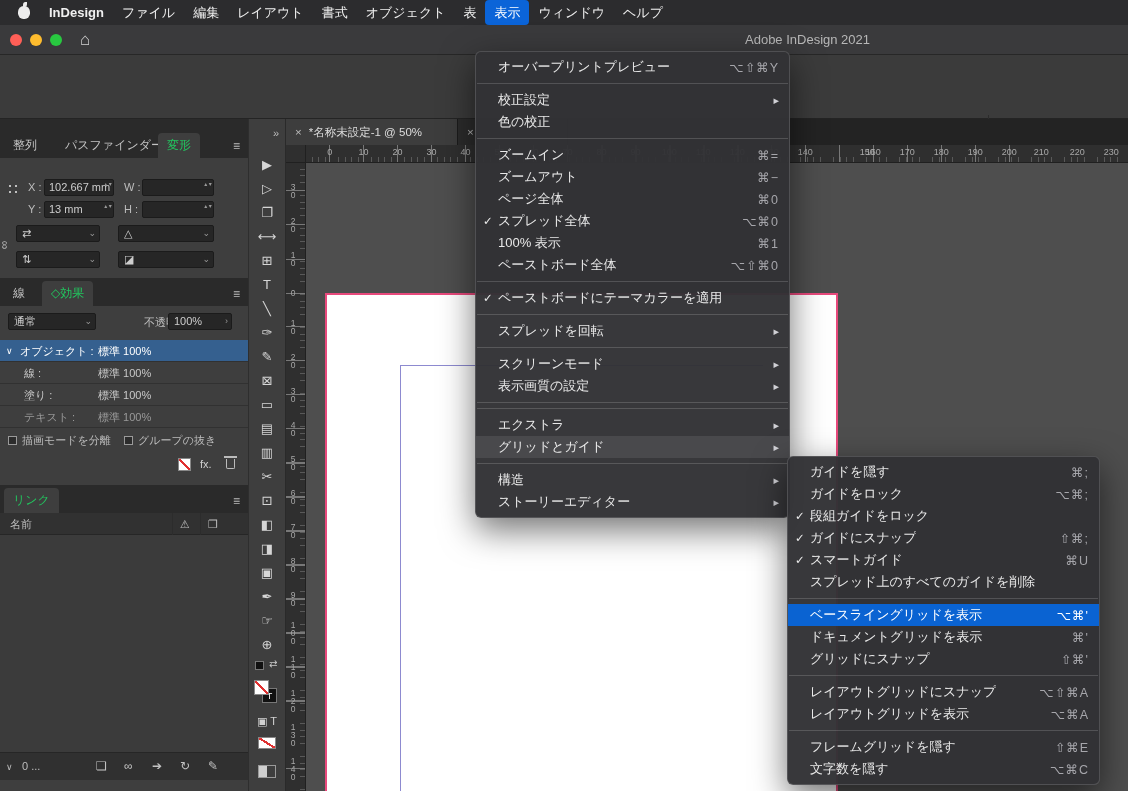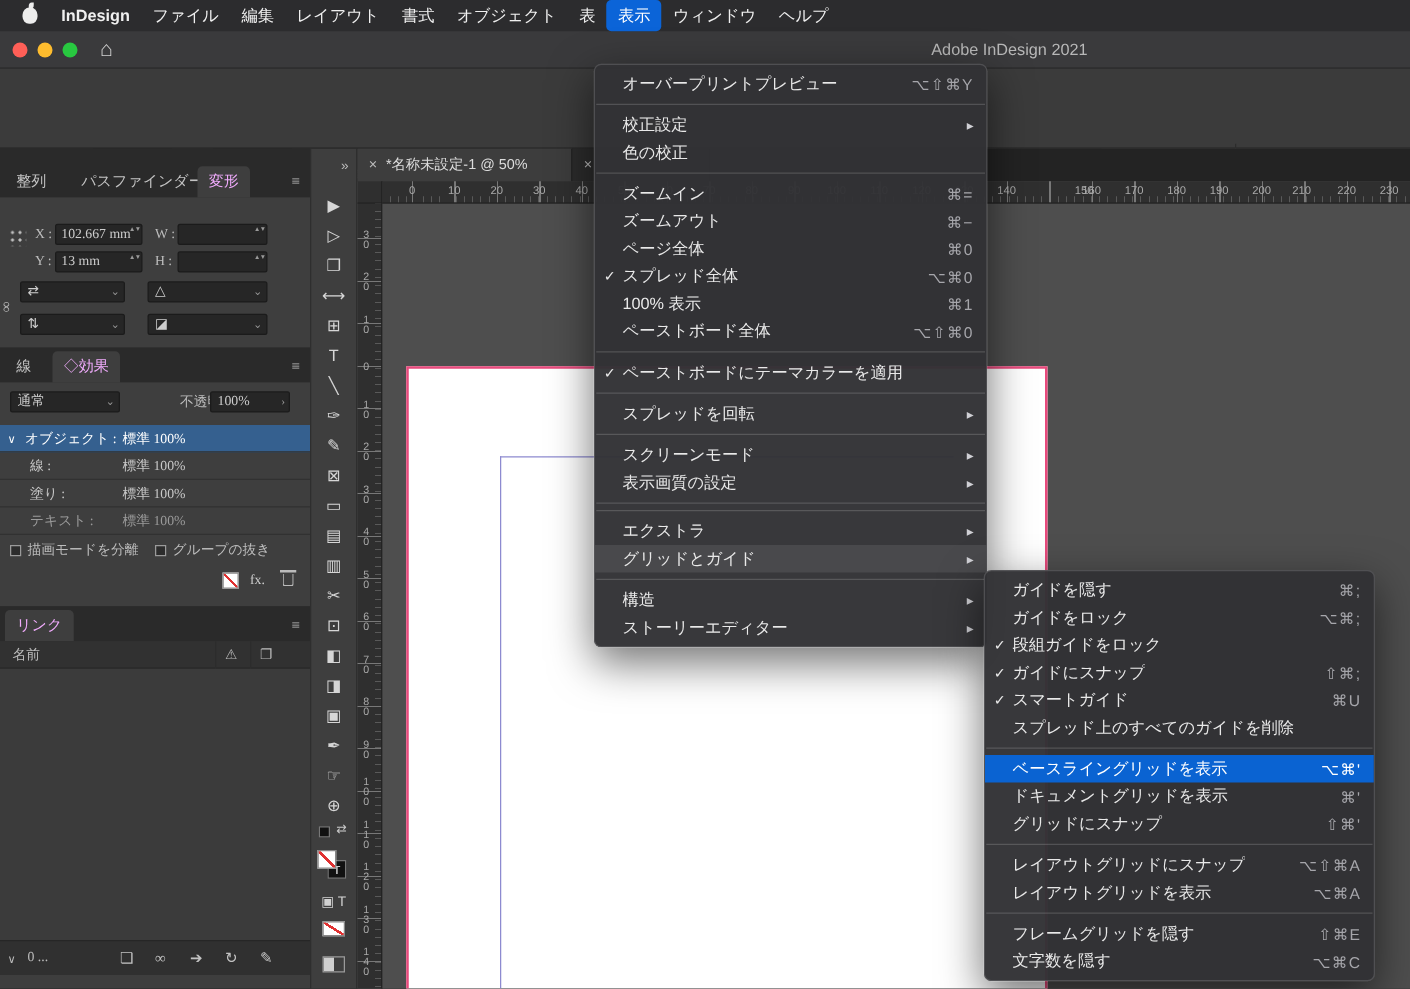--- a/index.html
+++ b/index.html
@@ -40,24 +40,24 @@
   .chain{position:absolute;color:#b5b5b5;font-size:12px;transform:rotate(90deg);}
   .cpicon{position:absolute;color:#c3c3c3;font-size:13px;line-height:16px;}
   .proxy{position:absolute;width:15px;height:15px;
      background-image:radial-gradient(#c0c0c0 1.1px, transparent 1.3px);
      background-size:6px 6px;background-position:1px 1px;}
   .vsep{position:absolute;width:1px;background:#2c2c2c;}
   .blackbar{position:absolute;left:5px;top:6px;width:58px;height:4px;background:#0c0c0c;border:1px solid #000;}
   .bluedot{position:absolute;width:10px;height:10px;border-radius:50%;background:#3f8fd6;border:1px solid #1c5c94;}
   .wswatch{position:absolute;width:26px;height:14px;background:#f2f2f2;border:1px solid #1d1d1d;}
   
-  #dock{position:absolute;left:0;top:119px;width:248px;height:532px;background:#353535;font-size:11px;font-family:Liberation Serif, serif;}
+  #dock{position:absolute;left:0;top:119px;width:248px;height:532px;background:#353535;font-size:11px;}
   .strip{position:absolute;left:0;width:248px;background:#2a2a2a;}
   .ptab{position:absolute;bottom:0;height:25px;line-height:25px;padding:0 9px;font-size:12px;color:#c4c4c4;white-space:nowrap;}
-  .ptab.active{background:#3e3e3e;color:#f0abfc;border-radius:4px 4px 0 0;}
+  .ptab.active{background:#3e3e3e;color:#22c55e;border-radius:4px 4px 0 0;}
   .pmenu{position:absolute;right:8px;bottom:5px;color:#bdbdbd;font-size:12px;}
   .dlbl{position:absolute;line-height:17px;color:#bdbdbd;white-space:nowrap;}
   .eff-row{position:absolute;left:0;width:248px;height:22px;line-height:22px;border-bottom:1px solid #313131;color:#c9c9c9;}
   .eff-row .rl{position:absolute;left:24px;}
   .eff-row .rv{position:absolute;left:98px;}
   .eff-row.selected{background:#35608f;color:#fff;}
   .eff-row.selected .rl{left:20px;}
   .eff-row .disc{position:absolute;left:6px;font-size:9px;}
   .eff-row.dim .rv,.eff-row.dim .rl{color:#9a9a9a;}
   .cbx{position:absolute;width:9px;height:9px;border:1px solid #9a9a9a;background:#2c2c2c;top:4px;}

